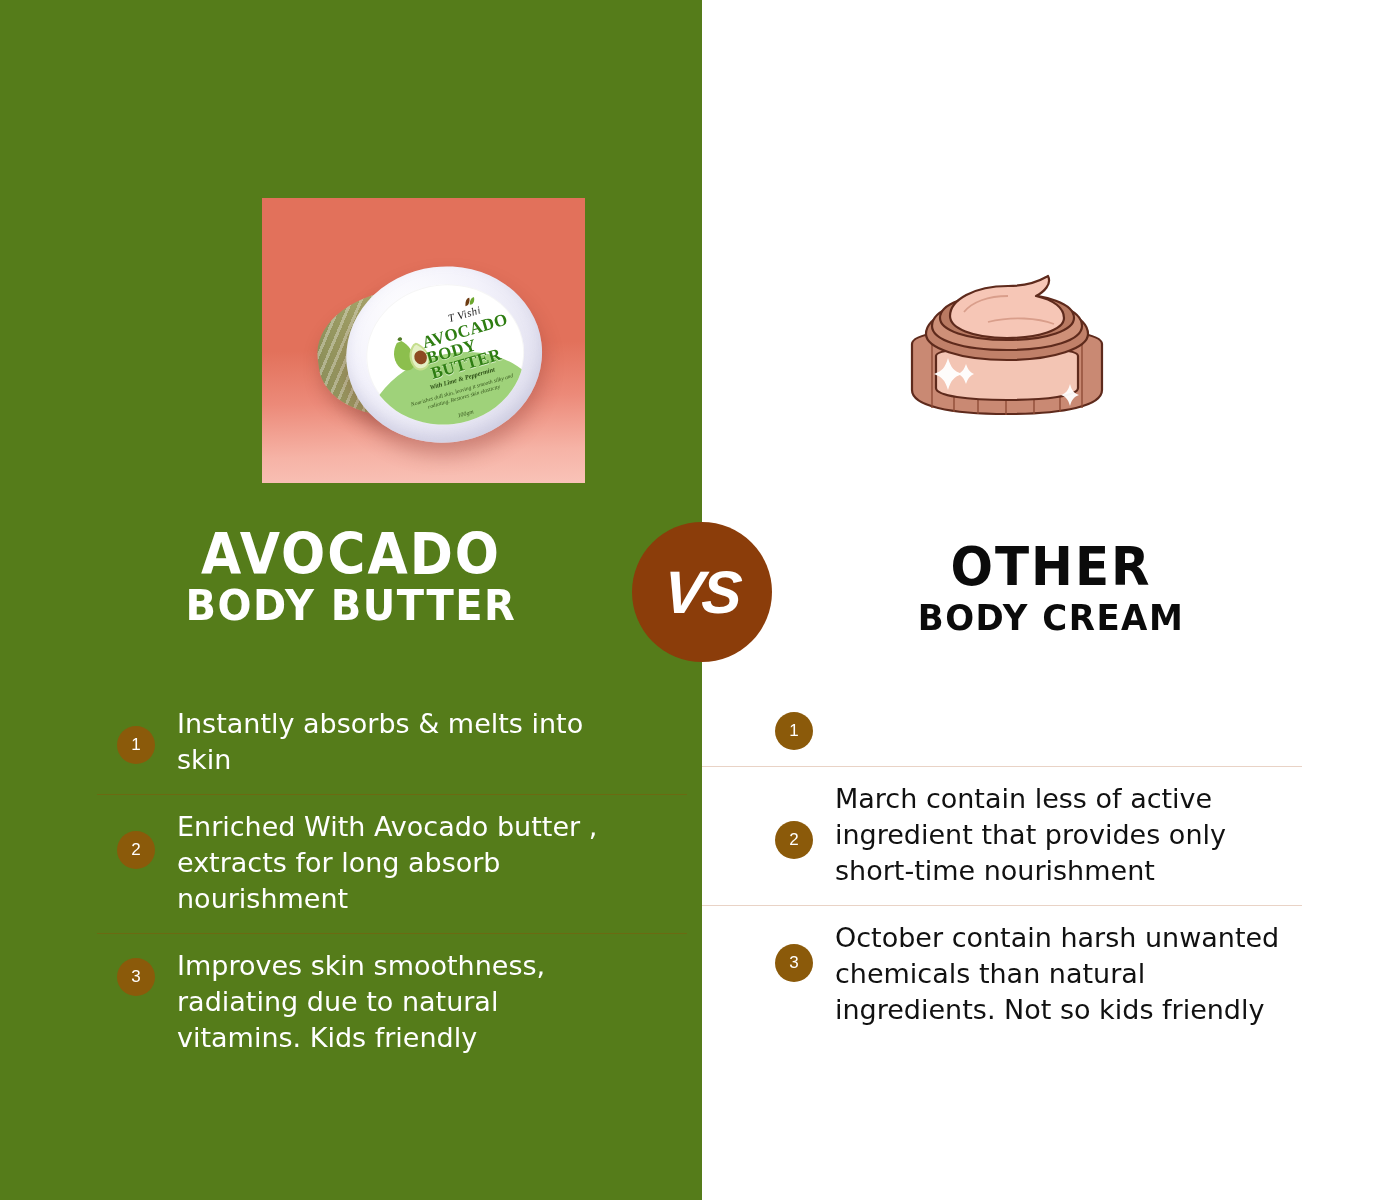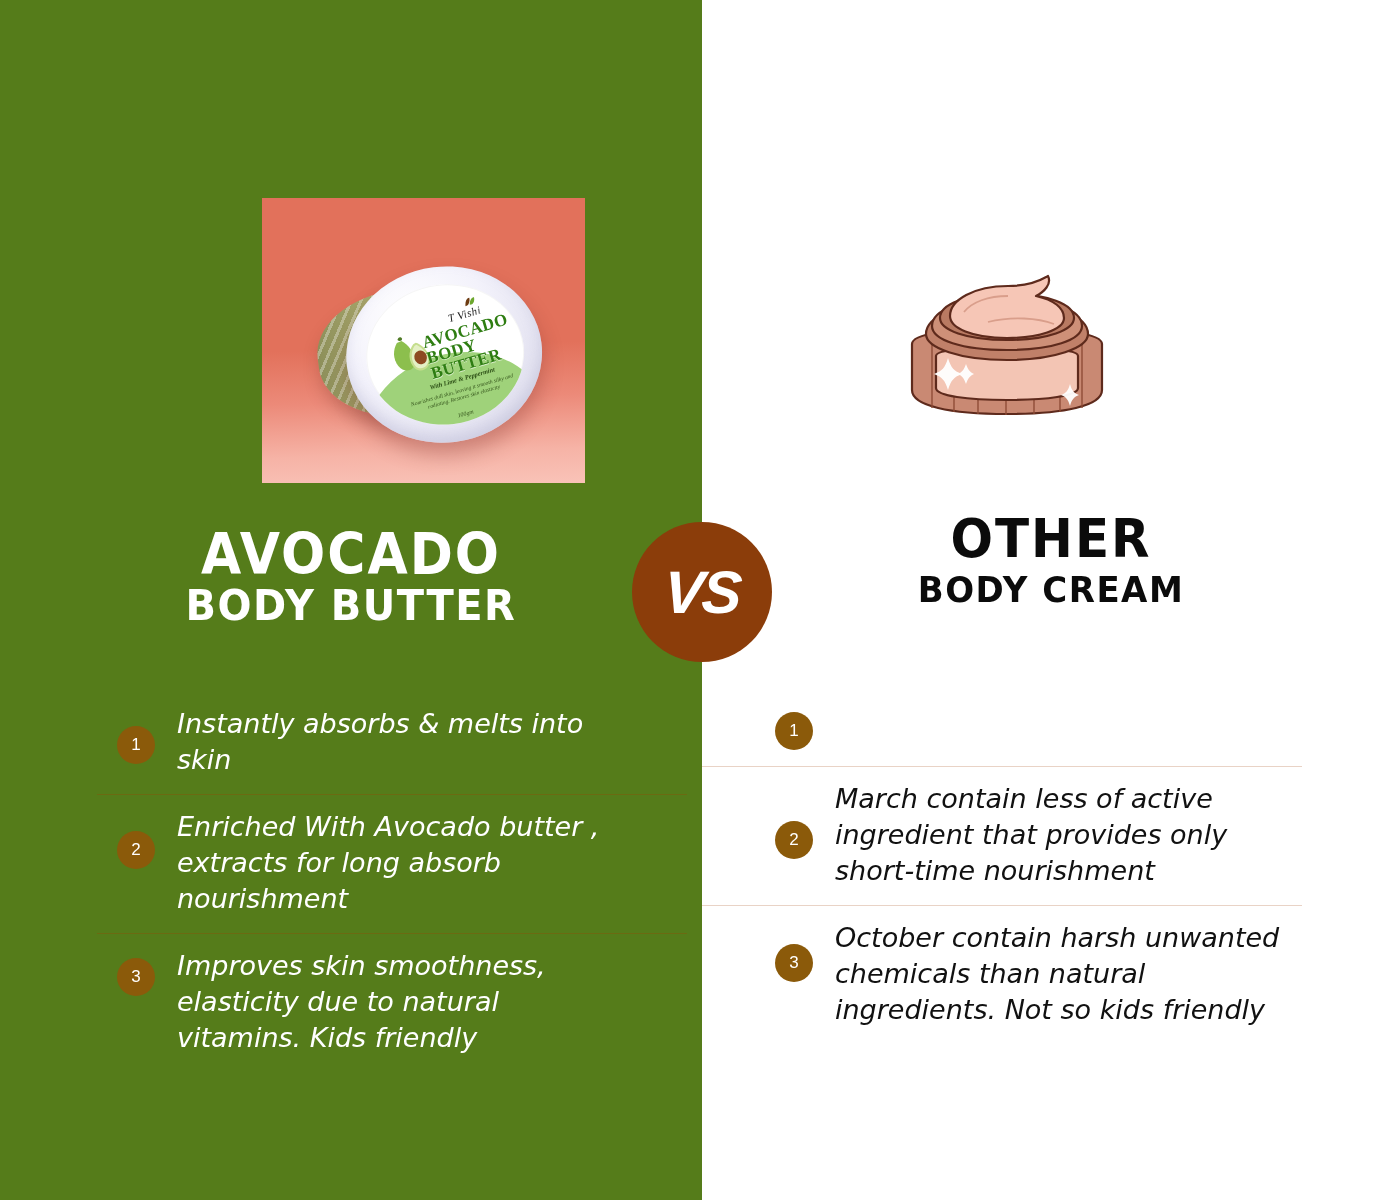--- a/index.html
+++ b/index.html
@@ -104,21 +104,21 @@
     font-weight:bold;font-style:italic;font-size:60px;letter-spacing:-2px;
     transform:skewX(-4deg);
   }
 
   
   .head-left{
     position:absolute;left:0;top:528px;width:702px;text-align:center;
     color:#ffffff;
   }
   .head-right{
-    position:absolute;left:702px;top:512px;width:698px;text-align:center;
+    position:absolute;left:702px;top:540px;width:698px;text-align:center;
     color:#0b0b0b;
   }
   .head-1{
     font-family:"DejaVu Sans",sans-serif;font-weight:bold;
     font-size:52px;line-height:54px;letter-spacing:2px;
     transform:scaleY(1.08);
   }
   .head-2{
     font-family:"DejaVu Sans",sans-serif;font-weight:bold;
     font-size:40px;line-height:46px;letter-spacing:1.5px;
@@ -143,21 +143,21 @@
     background:#8B5A0A;color:#fff;
     display:flex;align-items:center;justify-content:center;
     font-size:17px;font-family:"Liberation Sans",sans-serif;
     margin-top:6px;
   }
   .list-left .badge{margin-left:20px;}
   .list-right .badge{margin-left:73px;background:#8B5A0A;}
 
   .row-text{
     font-family:"DejaVu Sans",sans-serif;
-    font-size:27px;line-height:36px;font-weight:400;font-style:italic;
+    font-size:27px;line-height:36px;font-weight:400;
   }
   .list-left .row-text{color:#ffffff;margin-left:22px;width:430px;}
   .list-right .row-text{color:#111111;margin-left:22px;width:452px;}
 
   
   .list-left .row.r1{align-items:center;}
   .list-right .row.r1{align-items:center;}
   .list-left .row.r2 .badge{margin-top:22px;}
   .list-right .row.r2 .badge{margin-top:40px;}
   .list-left .row.r3 .badge{margin-top:10px;}
@@ -257,21 +257,21 @@
     <div class="row r1">
       <div class="badge">1</div>
       <div class="row-text">Instantly absorbs &amp; melts into skin</div>
     </div>
     <div class="row r2">
       <div class="badge">2</div>
       <div class="row-text">Enriched With Avocado butter , extracts for long absorb nourishment</div>
     </div>
     <div class="row r3">
       <div class="badge">3</div>
-      <div class="row-text">Improves skin smoothness, elasticity due to natural vitamins. Kids friendly</div>
+      <div class="row-text">Improves skin smoothness, radiating due to natural vitamins. Kids friendly</div>
     </div>
   </div>
 
   <div class="list list-right">
     <div class="row r1">
       <div class="badge">1</div>
     </div>
     <div class="row r2">
       <div class="badge">2</div>
       <div class="row-text">March contain less of active ingredient that provides only short-time nourishment</div>

